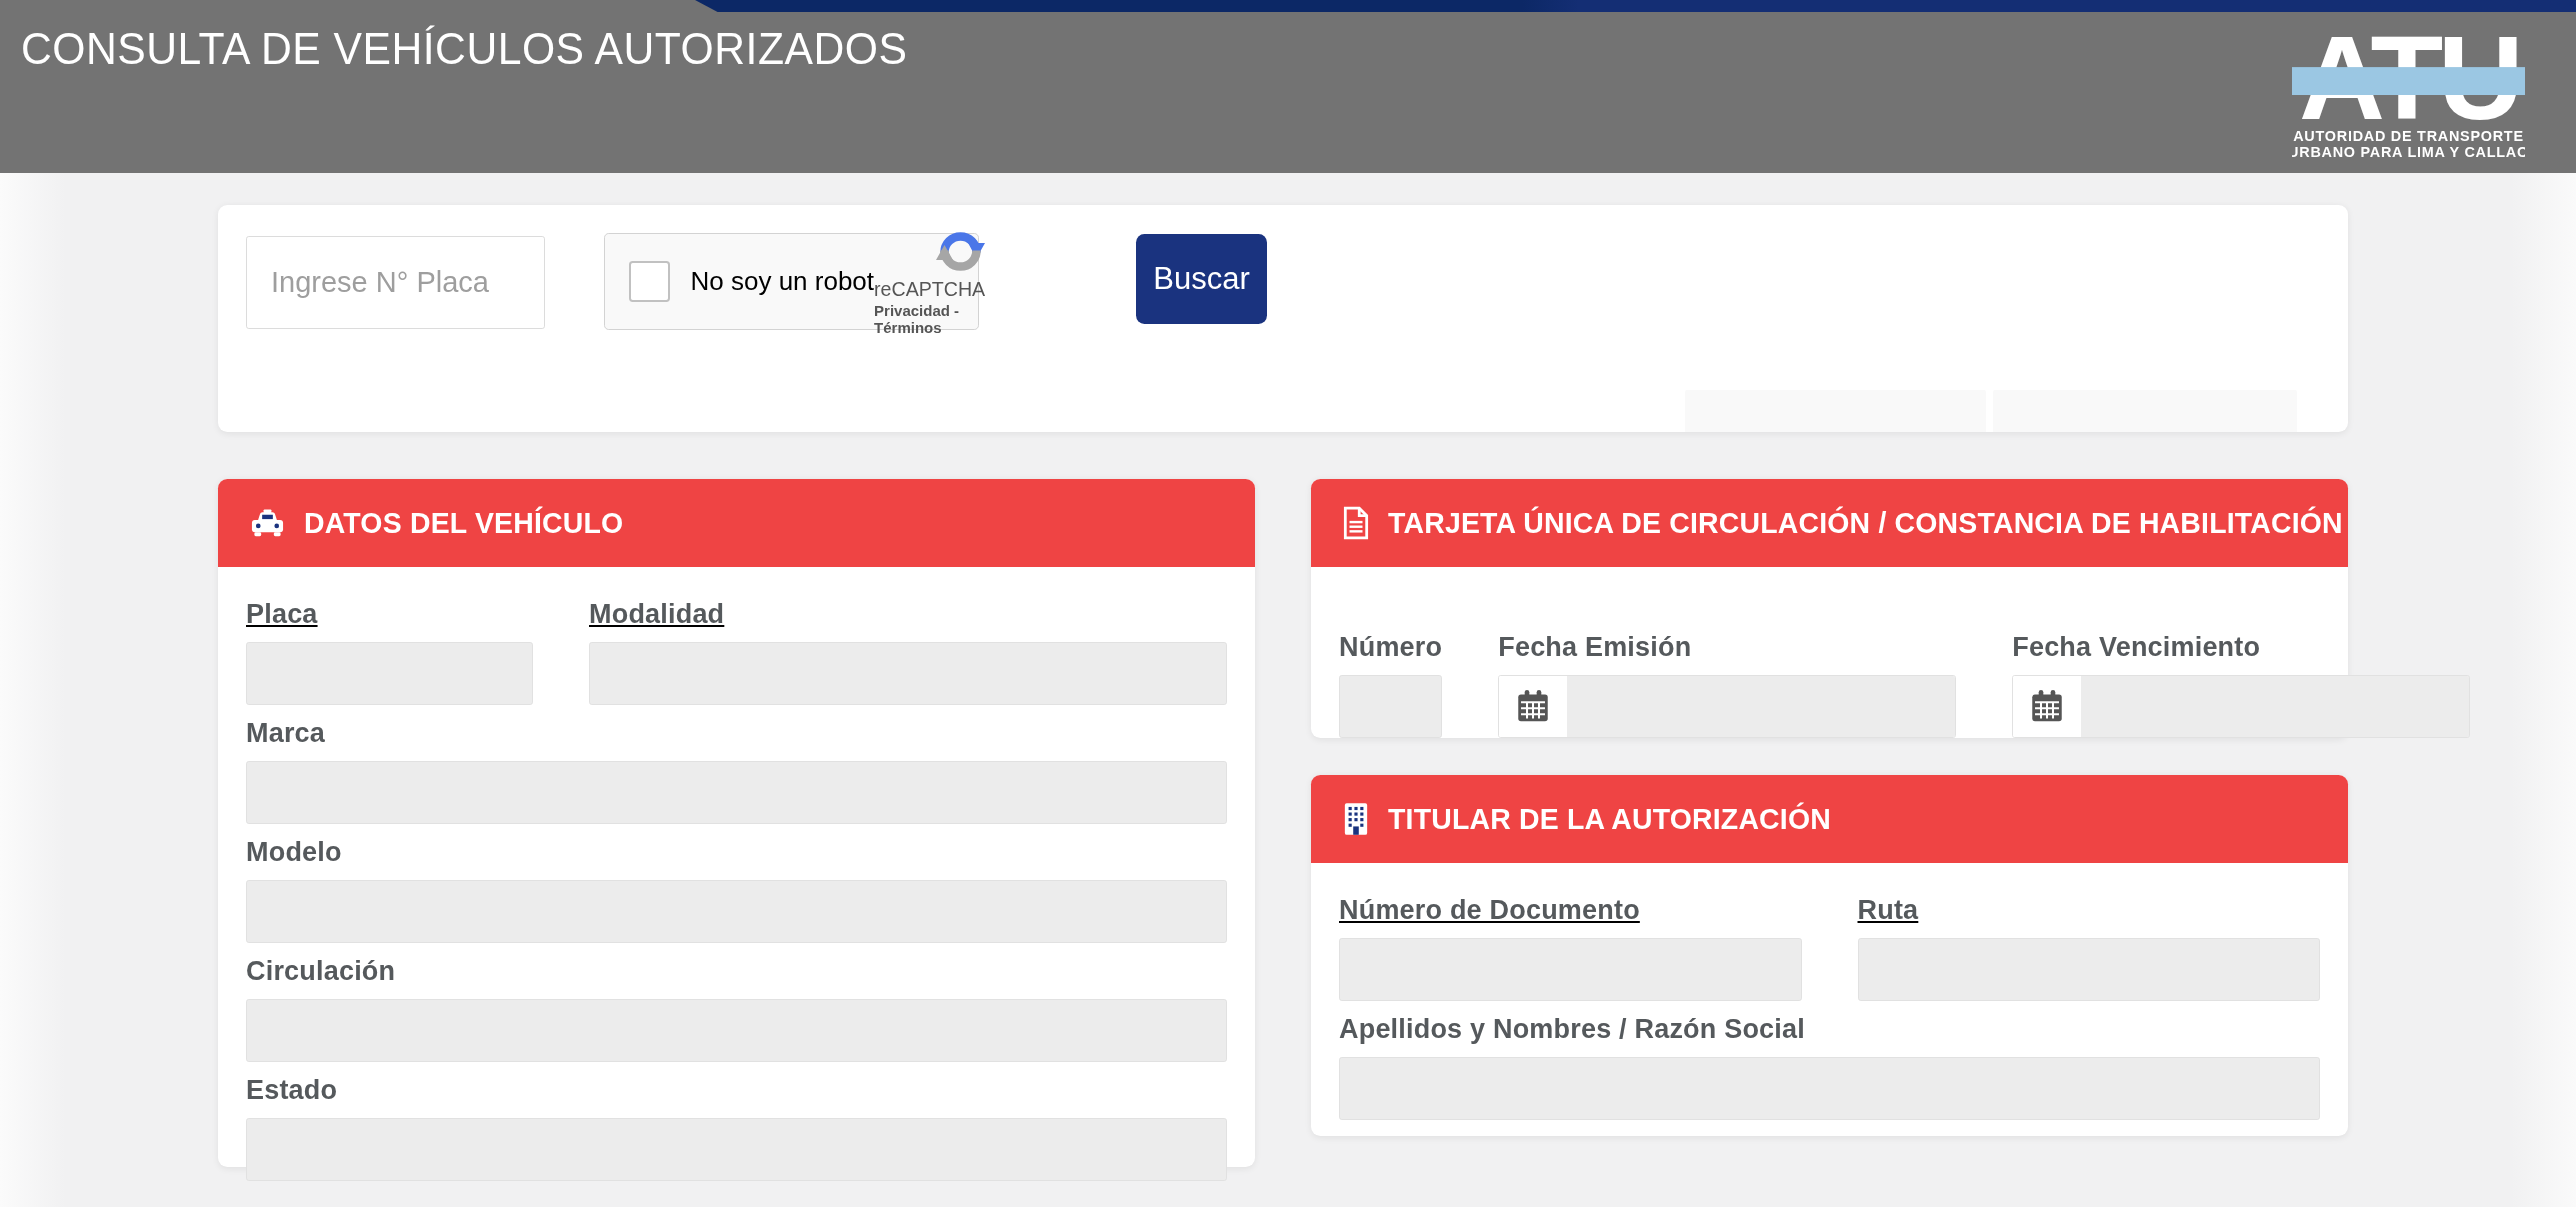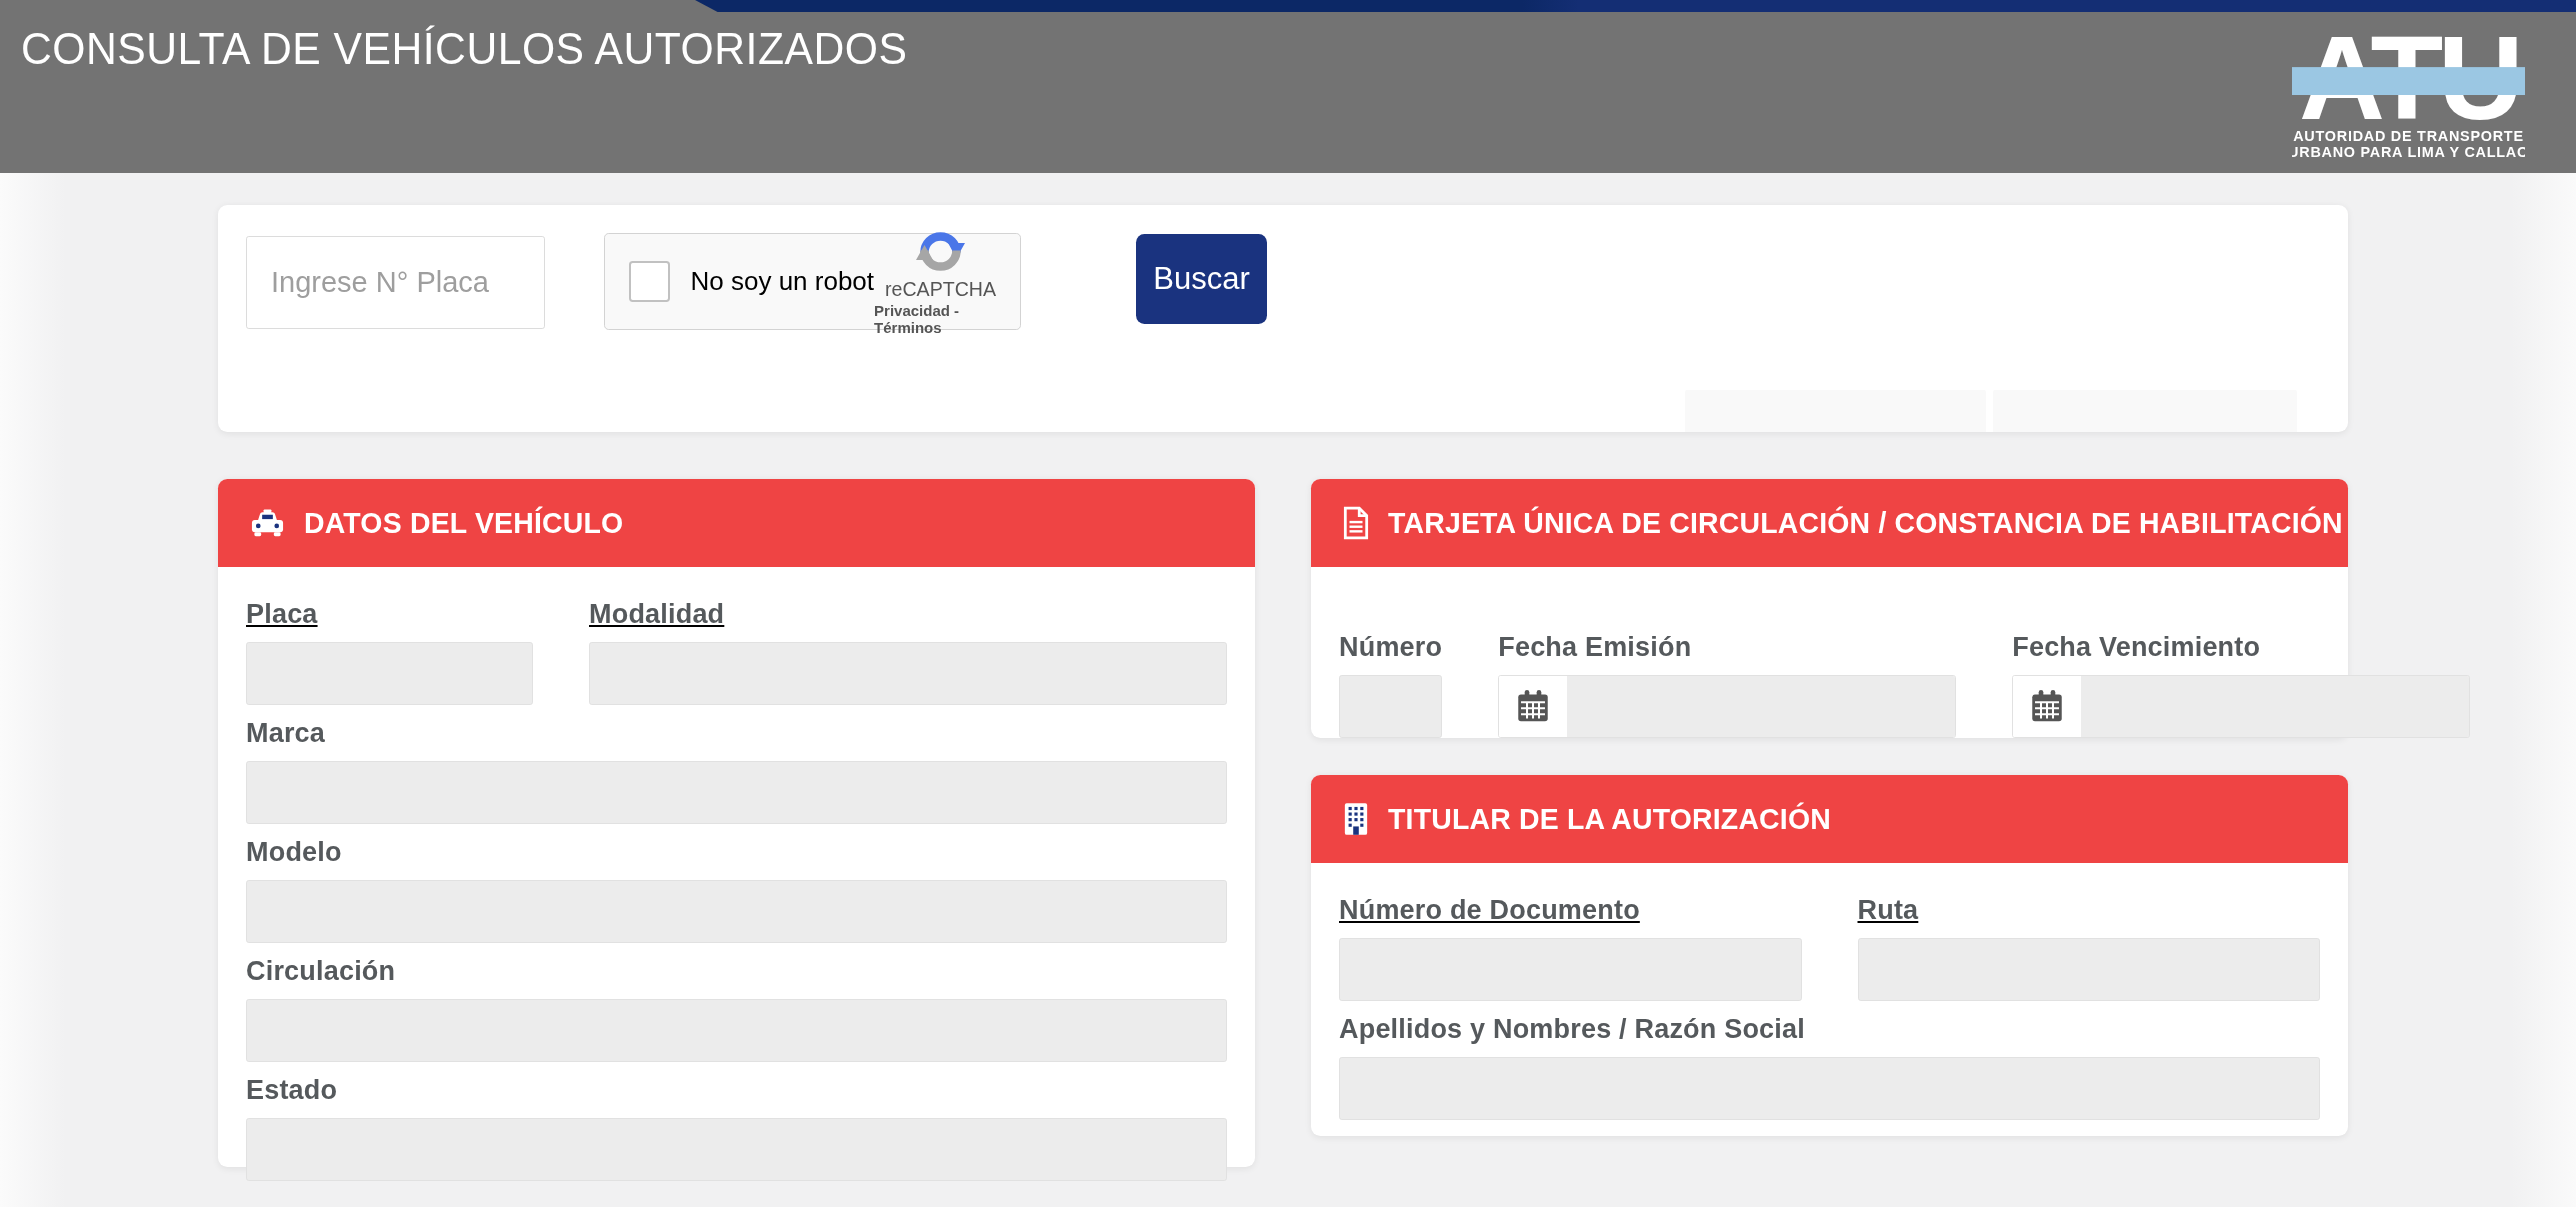--- a/index.html
+++ b/index.html
@@ -67,30 +67,30 @@
   
   .placa-input {
     position:absolute; left:28px; top:31px; width:299px; height:93px;
     border:1.9px solid #dcdcdc; border-radius:2.8px; background:#fff;
     font-size:29px; color:#444; padding:0 24px; outline:none;
     font-family:"Liberation Sans","DejaVu Sans",sans-serif;
   }
   .placa-input::placeholder { color:#9e9e9e; }
 
   .recaptcha {
-    position:absolute; left:386px; top:28px; width:417px; height:97px;
+    position:absolute; left:386px; top:28px; width:375px; height:97px;
     background:#f9f9f9; border:1.9px solid #d3d3d3; border-radius:4.7px;
     display:flex; align-items:center;
   }
   .rc-checkbox {
     width:41px; height:41px; margin-left:24px; background:#ffffff;
     border:2.8px solid #c1c1c1; border-radius:3.7px; cursor:pointer; flex:0 0 auto;
   }
   .rc-label { font-size:26px; color:#000; margin-left:20.5px; white-space:nowrap; }
-  .rc-right { margin-left:auto; margin-right:13px; display:flex; flex-direction:column; align-items:center; }
+  .rc-right { margin-left:auto; margin-right:13px; display:flex; flex-direction:column; align-items:flex-end; }
   .rc-brand { font-size:19.6px; color:#555; margin-top:1.9px; }
   .rc-links { font-size:15px; color:#555; margin-top:1.9px; cursor:pointer;font-weight:bold; }
 
   .btn-buscar {
     position:absolute; left:918px; top:29px; width:131px; height:90px;
     background:#1a337f; color:#ffffff; border:none; border-radius:8.4px;
     font-size:31px; cursor:pointer; font-family:"Liberation Sans","DejaVu Sans",sans-serif;
   }
 
   .skeleton { position:absolute; height:42px; top:185px; background:#f9f9f9; border-radius:1.9px 1.9px 0 0; }

